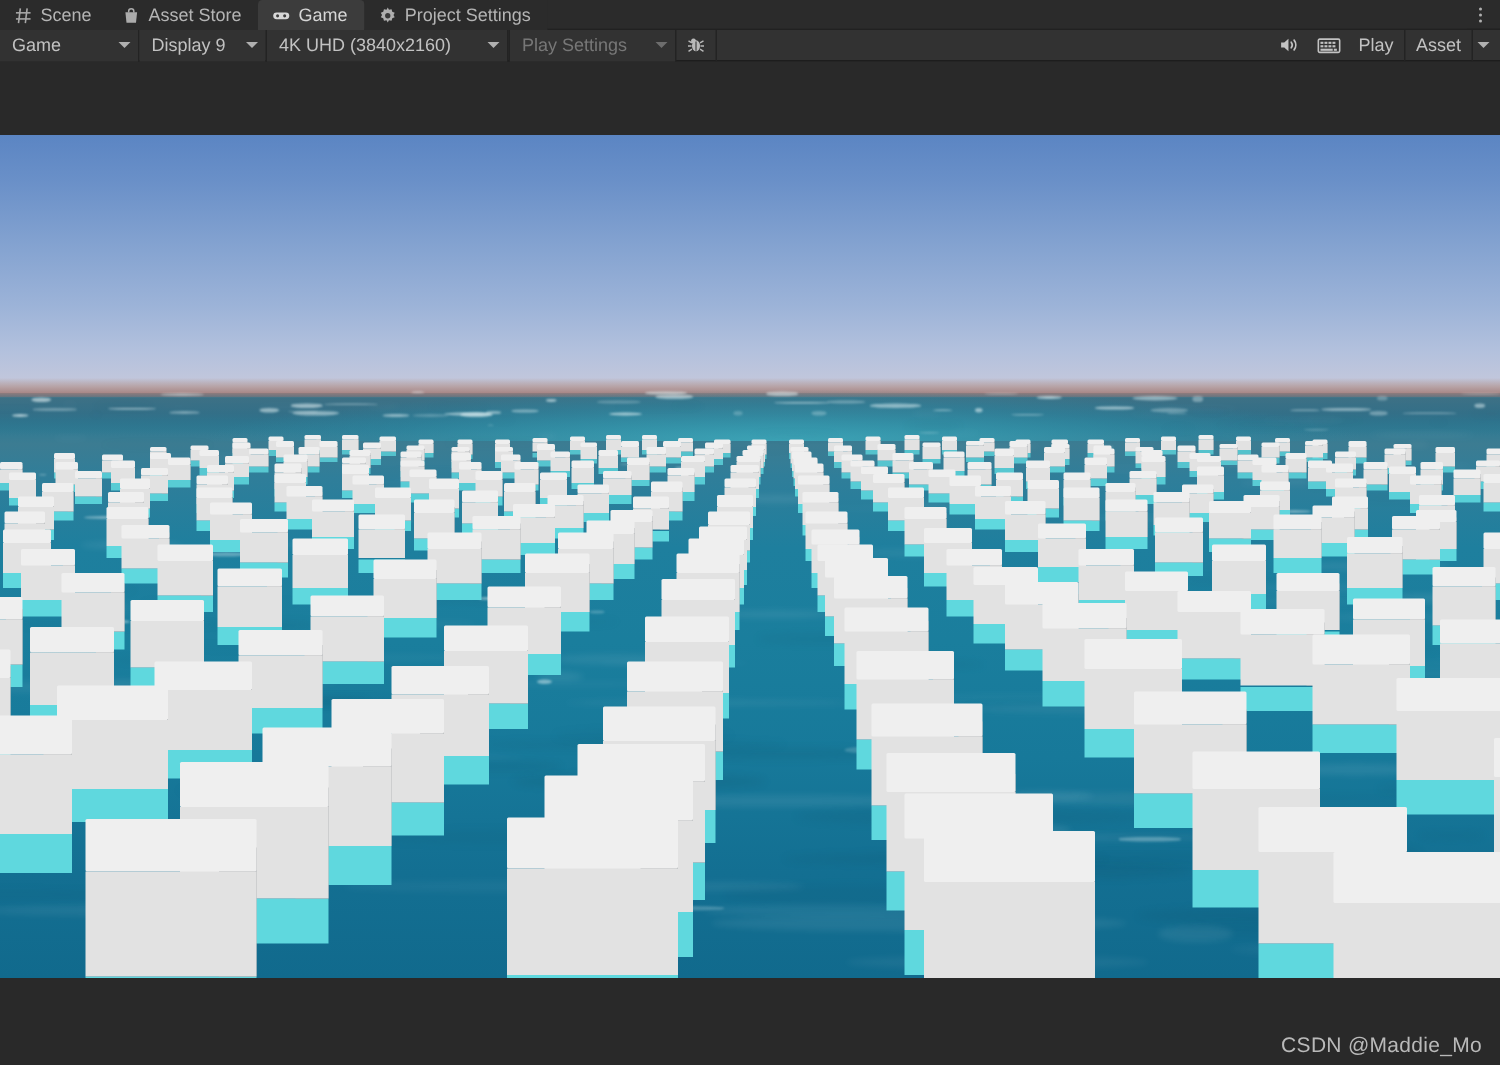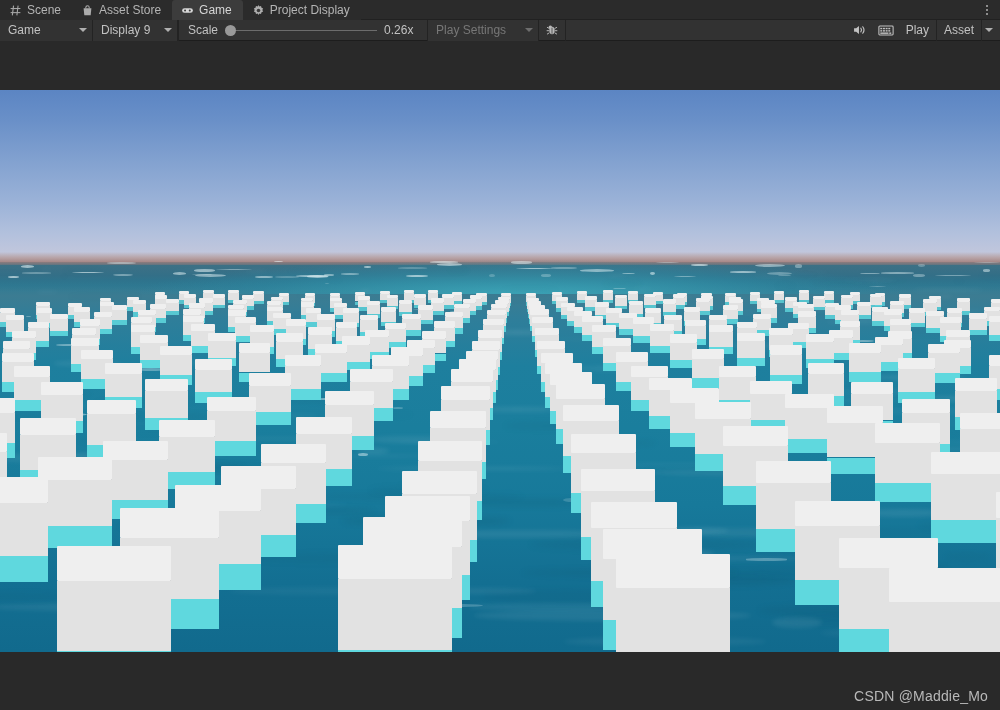--- a/index.html
+++ b/index.html
@@ -199,21 +199,21 @@
         <circle cx="10.8" cy="8.1" r="1.25" fill="#3c3c3c"></circle>
       </svg>
       <span>Game</span>
     </div>
 
     <div class="tab">
       <svg class="tab-ico" viewBox="0 0 16 16">
         <path fill="#c6c6c6" d="M8 1.2l1 1.9 2.1-.5.6 2.1 2 .8-1 1.9 1 1.9-2 .8-.6 2.1-2.1-.5-1 1.9-1-1.9-2.1.5-.6-2.1-2-.8 1-1.9-1-1.9 2-.8.6-2.1 2.1.5z"></path>
         <circle cx="8" cy="8" r="2.2" fill="#3c3c3c"></circle>
       </svg>
-      <span>Project Display</span>
+      <span>Project Settings</span>
     </div>
 
     <div id="tab-spacer"></div>
 
     <div id="window-menu-button">
       <i></i>
       <i></i>
       <i></i>
     </div>
   </div>
@@ -225,30 +225,26 @@
       <span class="caret"></span>
     </div>
     <div class="tb-sep"></div>
 
     <div class="tb-dropdown" style="width:84px">
       <span>Display 9</span>
       <span class="caret"></span>
     </div>
     <div class="tb-sep"></div>
 
+    <div class="tb-dropdown" style="width:160px">
+      <span>4K UHD (3840x2160)</span>
+      <span class="caret"></span>
+    </div>
     <div class="tb-sep"></div>
 
-    <div id="scale-group">
-      <span id="scale-label">Scale</span>
-      <div id="scale-slider">
-        <div id="scale-track"></div>
-        <div id="scale-knob" style="left: 0px;"></div>
-      </div>
-      <span id="scale-value">0.26x</span>
-    </div>
     <div class="tb-sep"></div>
 
     <div class="tb-dropdown disabled" style="width:110px">
       <span>Play Settings</span>
       <span class="caret"></span>
     </div>
     <div class="tb-sep"></div>
 
     <div class="tb-iconbtn">
       <svg width="14" height="14" viewBox="0 0 16 16">

